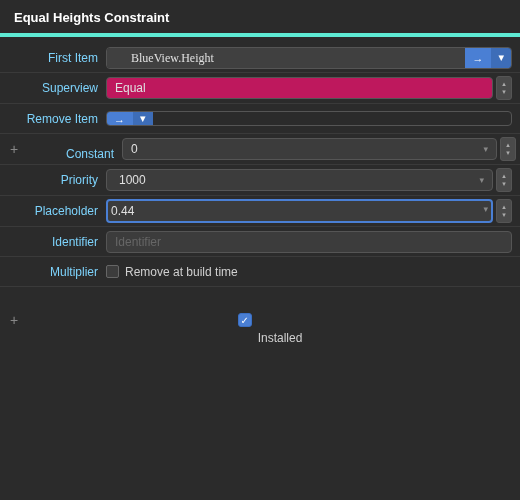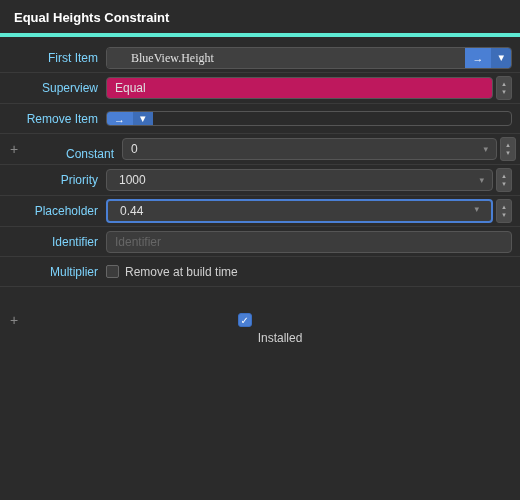--- a/index.html
+++ b/index.html
@@ -164,21 +164,21 @@
       color: #888;
       font-size: 9px;
     }
 
     
     .multiplier-box {
       flex: 1;
       background: #3c3c3c;
       border: 2px solid #4a7fd4;
       border-radius: 4px;
-      padding: 3px 12px;
+      padding: 3px 3px;
       font-size: 12px;
       color: #e0e0e0;
       display: flex;
       justify-content: space-between;
     }
 
     .multiplier-box .down-arrow {
       color: #888;
       font-size: 9px;
     }

